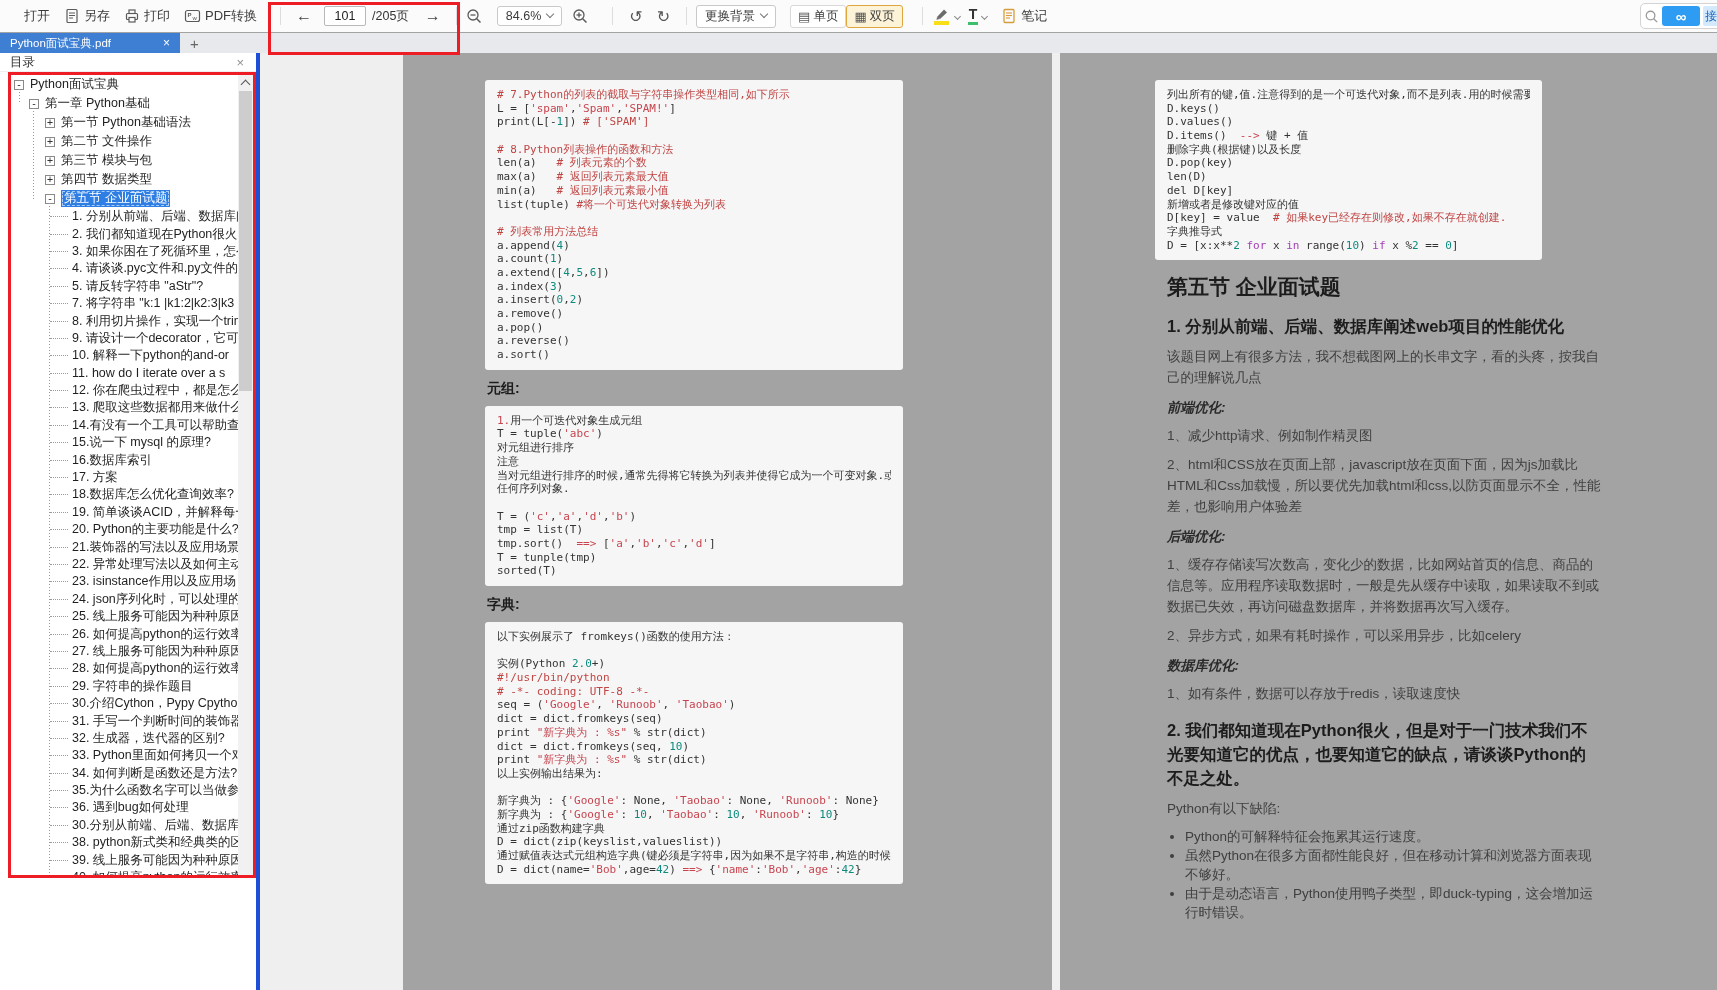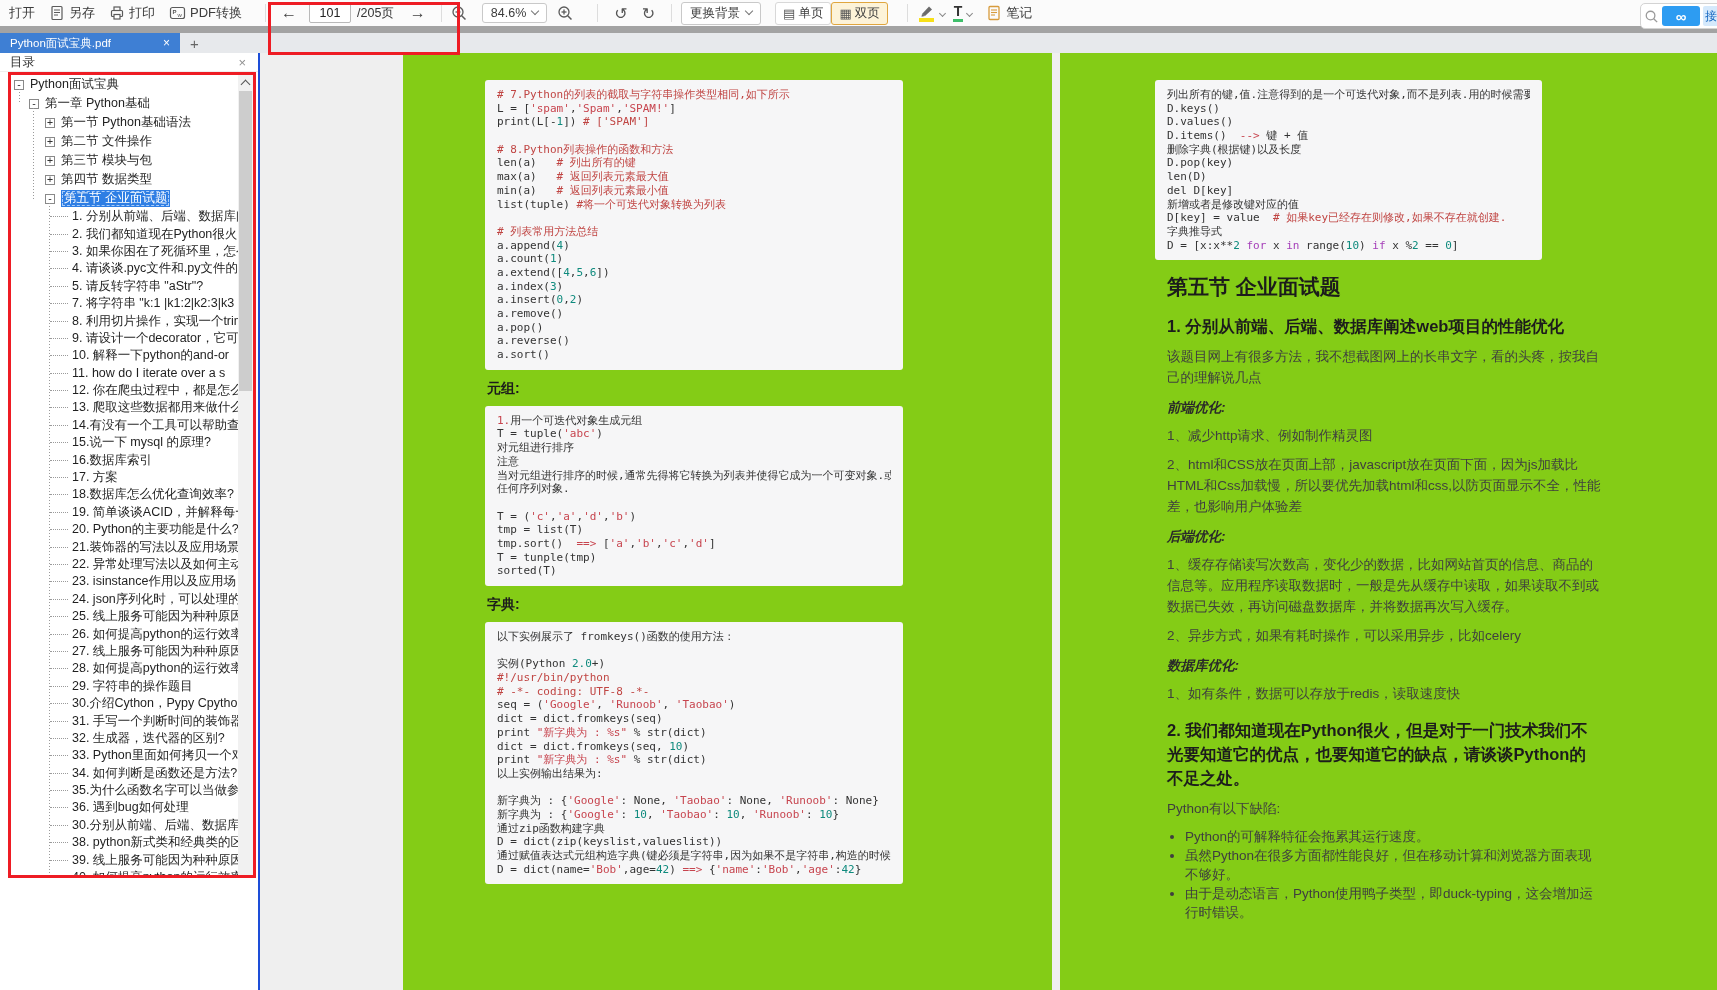--- a/index.html
+++ b/index.html
@@ -1,21 +1,21 @@
 <!DOCTYPE html>
 <html><head>
 <meta charset="utf-8">
 <style>
 * { margin:0; padding:0; box-sizing:border-box; }
 html,body { width:1717px; height:990px; overflow:hidden; }
 body { font-family:"Liberation Sans", sans-serif; background:#efefef; position:relative; color:#333; }
 
 
 .toolbar { position:absolute; left:0; top:0; width:100%; height:33px; background:#fbfbfb;
-  border-bottom:7px solid #a3a3a3; display:flex; align-items:center; padding-left:9px; font-size:13px; color:#3c3c3c; }
+  border-bottom:1px solid #a3a3a3; display:flex; align-items:center; padding-left:24px; font-size:13px; color:#3c3c3c; }
 .tbtn { display:flex; align-items:center; gap:4px; margin-right:14px; white-space:nowrap; cursor:default; }
 .tsep { width:1px; height:18px; background:#ddd; margin:0 9px; flex:none; }
 .navarrow { font-size:16px; color:#444; padding:0 6px; }
 .pageinput { width:42px; height:20px; border:1px solid #b9b9b9; border-radius:2px; text-align:center; font-size:12.5px; color:#222; background:#fff; margin:0 6px; font-family:"Liberation Sans",sans-serif; }
 .pagetotal { font-size:12.5px; color:#333; margin-right:10px; }
 .selbox { display:flex; align-items:center; border:1px solid #c9c9c9; border-radius:3px; background:#fff; padding:2px 8px; font-size:12.5px; gap:6px; }
 .car { width:6px; height:6px; border-right:1.5px solid #777; border-bottom:1.5px solid #777; transform:rotate(45deg); margin-top:-4px; flex:none; }
 .glyphbtn { font-size:16px; color:#555; padding:0 7px; }
 .pgtoggle { display:flex; align-items:center; margin-right:10px; }
 .pgbtn { display:flex; align-items:center; gap:3px; padding:2px 7px; border:1px solid #d8d8d8; background:#fff; border-radius:3px; font-size:12.5px; }
@@ -34,21 +34,21 @@
 
 
 .tabbar { position:absolute; left:0; top:33px; width:100%; height:20px; background:#e7e9ec; display:flex; align-items:stretch; }
 .tab { width:180px; background:#3e7fd4; color:#fff; display:flex; align-items:center; justify-content:space-between;
   padding:0 8px 0 10px; font-size:11.5px; }
 .tabclose { color:#fff; font-size:12px; padding:0 2px; }
 .newtab { color:#666; font-size:15px; padding:0 10px; display:flex; align-items:center; }
 
 
 .mainrow { position:absolute; left:0; top:53px; width:100%; height:937px; display:flex; }
-.sidebar { width:260px; background:#fff; position:relative; flex:none; border-right:2px solid #1d4ed8; }
+.sidebar { width:260px; background:#fff; position:relative; flex:none; border-right:4px solid #1d4ed8; }
 .sidehead { height:19px; display:flex; align-items:center; justify-content:space-between; padding:0 12px 0 10px;
   font-size:12.5px; color:#333; border-bottom:1px solid #efefef; }
 .sideclose { color:#909090; font-size:13px; }
 
 .tocbox { position:absolute; left:8px; top:19px; width:248px; height:806px; border:3px solid #ee1c24; background:#fff; overflow:hidden; }
 .tocrows { position:absolute; left:0; top:0; width:227px; height:800px; overflow:hidden; }
 .trow { display:flex; align-items:center; white-space:nowrap; overflow:hidden; height:19px; font-size:12.5px; color:#1f1f1f; }
 .trow.leaf { height:17.4px; }
 .lvl0 { padding-left:3px; } .lvl1 { padding-left:18px; } .lvl2 { padding-left:34px; } .lvl3 { padding-left:39px; }
 .exp { width:10px; height:10px; border:1px solid #898989; background:#fff; color:#333; font-size:10px; line-height:8px;
@@ -57,21 +57,21 @@
 .tlabel { overflow:hidden; }
 .tlabel.sel { background:#2e7ee4; color:#fff; outline:1px dashed #a9cdfa; outline-offset:-2px; padding:0 3px; }
 .guide { position:absolute; width:1px; background-image:repeating-linear-gradient(to bottom,#9a9a9a 0 1px,transparent 1px 3px); }
 .vscroll { position:absolute; right:0; top:0; width:15px; height:800px; background:#f1f1f1; }
 .vsup { width:15px; height:15px; display:flex; align-items:center; justify-content:center; }
 .vsup::before { content:""; width:6px; height:6px; border-left:1.6px solid #555; border-top:1.6px solid #555; transform:rotate(45deg); margin-top:3px; }
 .vsthumb { position:absolute; left:1px; top:16px; width:13px; height:300px; background:#cdcdcd; }
 
 
 .canvas { flex:1; position:relative; background:#efefef; overflow:hidden; }
-.page { position:absolute; top:0; height:100%; background:#84cc16; }
+.page { position:absolute; top:0; height:100%; background:#a3a3a3; }
 .pageL { left:143px; width:649px; padding:27px 0 0 82px; }
 .pageR { left:800px; right:0; padding:27px 0 0 95px; }
 .pageL .inner { width:418px; } .pageR .inner { width:447px; }
 
 .codeblock { background:#f6f6f7; border-radius:3px; padding:8px 12px; font-family:"DejaVu Sans Mono",monospace;
   font-size:11px; color:#333; overflow:hidden; margin-bottom:4px; }
 .pageR .codeblock { width:387px; }
 .cl { white-space:pre; line-height:13.7px; height:13.7px; overflow:hidden; }
 .c-cm { color:#c04543; } .c-s { color:#c7444e; } .c-n { color:#0e8a7d; } .c-k { color:#a43db8; }
 
@@ -370,21 +370,21 @@
 
   <main class="canvas">
     <div class="page pageL">
       <div class="inner">
           <div class="codeblock">
             <div class="cl"><span class="c-cm"># 7.Python的列表的截取与字符串操作类型相同,如下所示</span></div>
             <div class="cl"><span>L = [</span><span class="c-s">'spam'</span><span>,</span><span class="c-s">'Spam'</span><span>,</span><span class="c-s">'SPAM!'</span><span>]</span></div>
             <div class="cl"><span>print(L[-</span><span class="c-n">1</span><span>]) </span><span class="c-cm"># ['SPAM']</span></div>
             <div class="cl"> </div>
             <div class="cl"><span class="c-cm"># 8.Python列表操作的函数和方法</span></div>
-            <div class="cl"><span>len(a)   </span><span class="c-cm"># 列出所有的键</span></div>
+            <div class="cl"><span>len(a)   </span><span class="c-cm"># 列表元素的个数</span></div>
             <div class="cl"><span>max(a)   </span><span class="c-cm"># 返回列表元素最大值</span></div>
             <div class="cl"><span>min(a)   </span><span class="c-cm"># 返回列表元素最小值</span></div>
             <div class="cl"><span>list(tuple) </span><span class="c-cm">#将一个可迭代对象转换为列表</span></div>
             <div class="cl"> </div>
             <div class="cl"><span class="c-cm"># 列表常用方法总结</span></div>
             <div class="cl"><span>a.append(</span><span class="c-n">4</span><span>)</span></div>
             <div class="cl"><span>a.count(</span><span class="c-n">1</span><span>)</span></div>
             <div class="cl"><span>a.extend([</span><span class="c-n">4</span><span>,</span><span class="c-n">5</span><span>,</span><span class="c-n">6</span><span>])</span></div>
             <div class="cl"><span>a.index(</span><span class="c-n">3</span><span>)</span></div>
             <div class="cl"><span>a.insert(</span><span class="c-n">0</span><span>,</span><span class="c-n">2</span><span>)</span></div>

